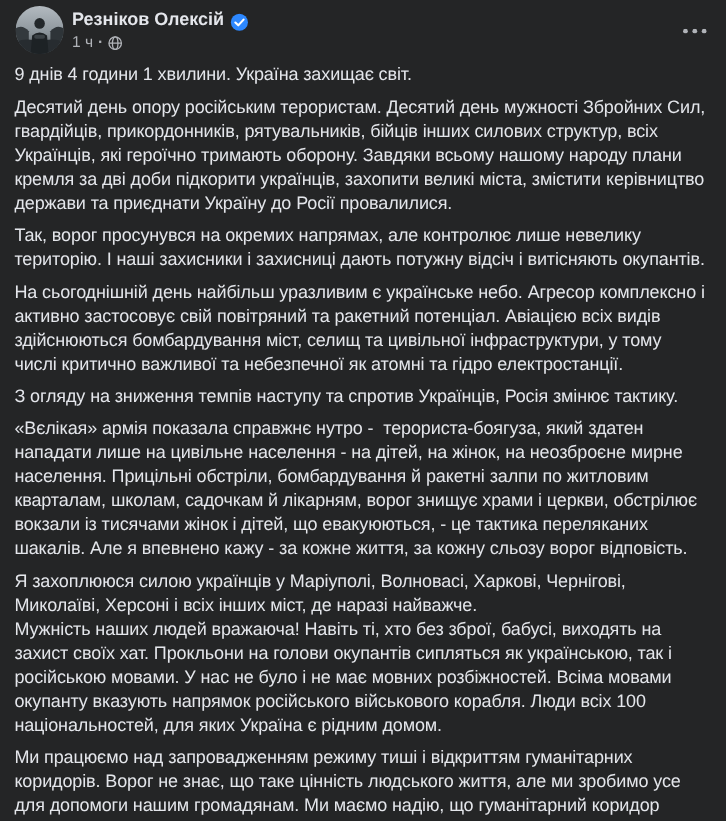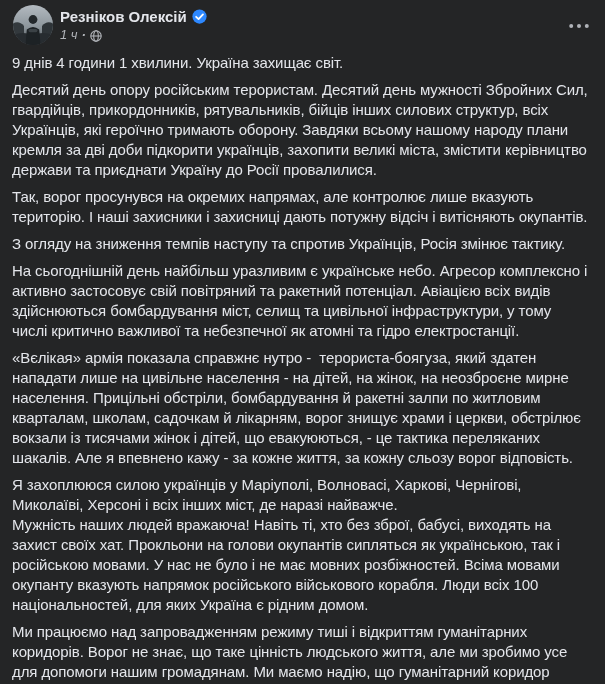--- a/index.html
+++ b/index.html
@@ -23,35 +23,34 @@
   .avatar {
     width: 40px; height: 40px;
     border-radius: 50%;
     overflow: hidden;
     flex: 0 0 auto;
     cursor: pointer;
     box-shadow: inset 0 0 0 1px rgba(255,255,255,0.08);
   }
   .avatar svg { display: block; width: 40px; height: 40px; }
   .header-info { margin-left: 7px; padding-top: 2px; min-width: 0; }
-  .name-row { display: flex; align-items: center; gap: 5px; }
+  .name-row { display: flex; align-items: flex-end; gap: 5px; }
   .author-name {
     color: #e4e6eb;
     font-size: 15px;
     font-weight: 700;
     line-height: 19px;
     cursor: pointer;
     white-space: nowrap;
   }
   .badge { width: 15px; height: 15px; display: inline-flex; flex: 0 0 auto; }
   .meta-row {
     display: flex; align-items: center; gap: 4px;
     color: #b0b3b8; font-size: 13px; line-height: 16px;
     margin-top: 1px;
-    font-style: italic;
   }
   .timestamp { cursor: pointer; }
   .meta-dot { font-weight: 700; }
   .globe { display: inline-flex; margin-top: 1px; }
 
   .more-btn {
     position: absolute;
     top: 12px; right: 12px;
     width: 28px; height: 28px;
     display: flex; align-items: center; justify-content: center;
@@ -134,22 +133,22 @@
           </g>
         </svg>
       </span>
     </div>
 
   </div>
 
   <div class="body-text">
       <div class="paragraph">9 днів 4 години 1 хвилини. Україна захищає світ.</div>
       <div class="paragraph">Десятий день опору російським терористам. Десятий день мужності Збройних Сил, гвардійців, прикордонників, рятувальників, бійців інших силових структур, всіх Українців, які героїчно тримають оборону. Завдяки всьому нашому народу плани кремля за дві доби підкорити українців, захопити великі міста, змістити керівництво держави та приєднати Україну до Росії провалилися.</div>
-      <div class="paragraph">Так, ворог просунувся на окремих напрямах, але контролює лише вказують територію. І наші захисники і захисниці дають потужну відсіч і витісняють окупантів.</div>
+      <div class="paragraph">Так, ворог просунувся на окремих напрямах, але контролює лише невелику територію. І наші захисники і захисниці дають потужну відсіч і витісняють окупантів.</div>
+      <div class="paragraph">На сьогоднішній день найбільш уразливим є українське небо. Агресор комплексно і активно застосовує свій повітряний та ракетний потенціал. Авіацією всіх видів здійснюються бомбардування міст, селищ та цивільної інфраструктури, у тому числі критично важливої та небезпечної як атомні та гідро електростанції.</div>
       <div class="paragraph">З огляду на зниження темпів наступу та спротив Українців, Росія змінює тактику.</div>
-      <div class="paragraph">На сьогоднішній день найбільш уразливим є українське небо. Агресор комплексно і активно застосовує свій повітряний та ракетний потенціал. Авіацією всіх видів здійснюються бомбардування міст, селищ та цивільної інфраструктури, у тому числі критично важливої та небезпечної як атомні та гідро електростанції.</div>
       <div class="paragraph">«Вєлікая» армія показала справжнє нутро -  терориста-боягуза, який здатен нападати лише на цивільне населення - на дітей, на жінок, на неозброєне мирне населення. Прицільні обстріли, бомбардування й ракетні залпи по житловим кварталам, школам, садочкам й лікарням, ворог знищує храми і церкви, обстрілює вокзали із тисячами жінок і дітей, що евакуюються, - це тактика переляканих шакалів. Але я впевнено кажу - за кожне життя, за кожну сльозу ворог відповість.</div>
       <div class="paragraph">Я захоплююся силою українців у Маріуполі, Волновасі, Харкові, Чернігові, Миколаїві, Херсоні і всіх інших міст, де наразі найважче.
 Мужність наших людей вражаюча! Навіть ті, хто без зброї, бабусі, виходять на захист своїх хат. Прокльони на голови окупантів сипляться як українською, так і російською мовами. У нас не було і не має мовних розбіжностей. Всіма мовами окупанту вказують напрямок російського військового корабля. Люди всіх 100 національностей, для яких Україна є рідним домом.</div>
       <div class="paragraph">Ми працюємо над запровадженням режиму тиші і відкриттям гуманітарних коридорів. Ворог не знає, що таке цінність людського життя, але ми зробимо усе  для допомоги нашим громадянам. Ми маємо надію, що гуманітарний коридор запрацює і ми зможемо вивезти мирних мешканців.</div>
     </div>
 
 </div>
 
 </body></html>

